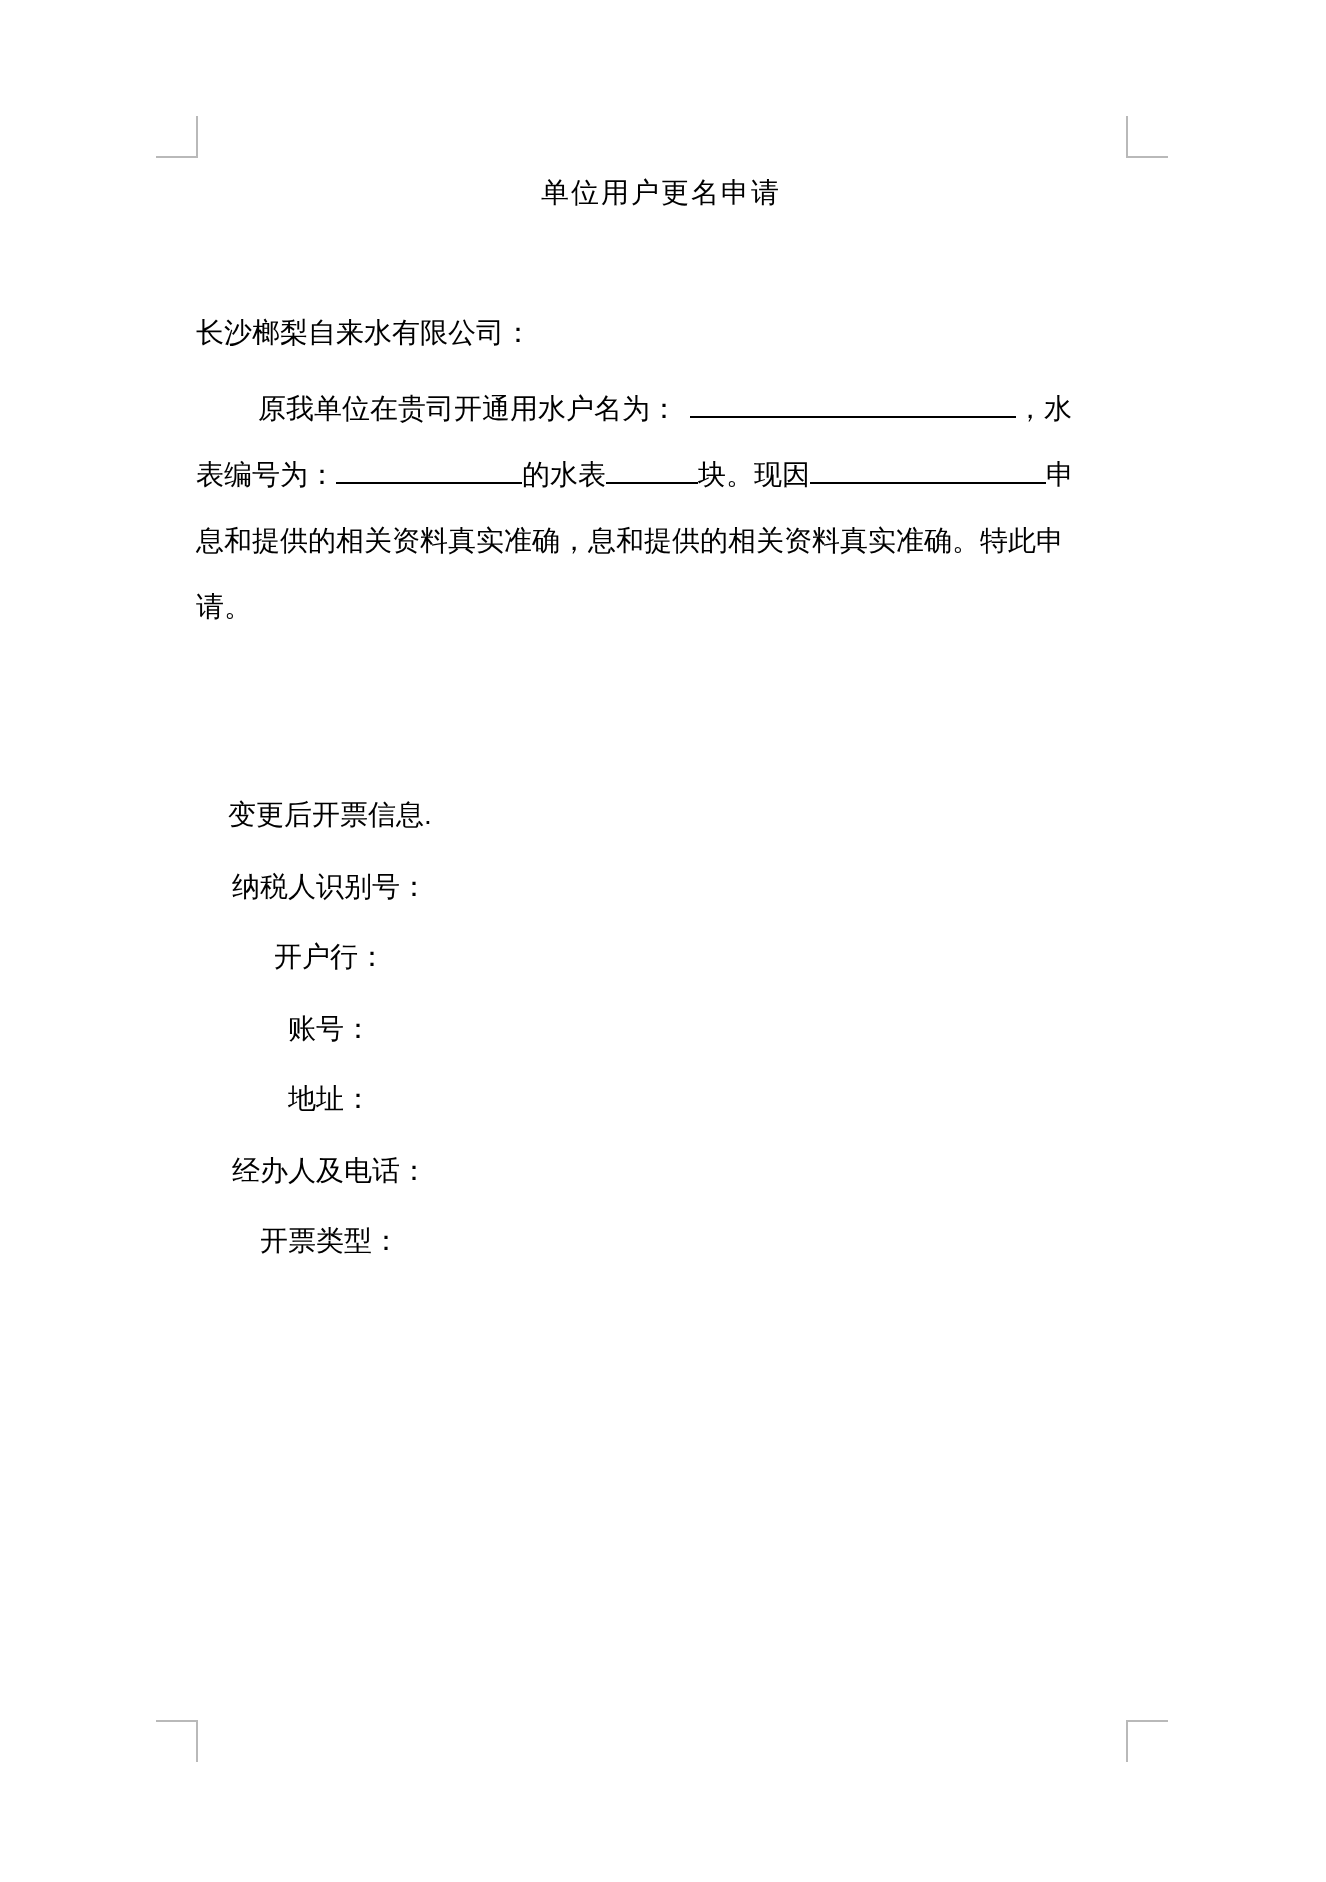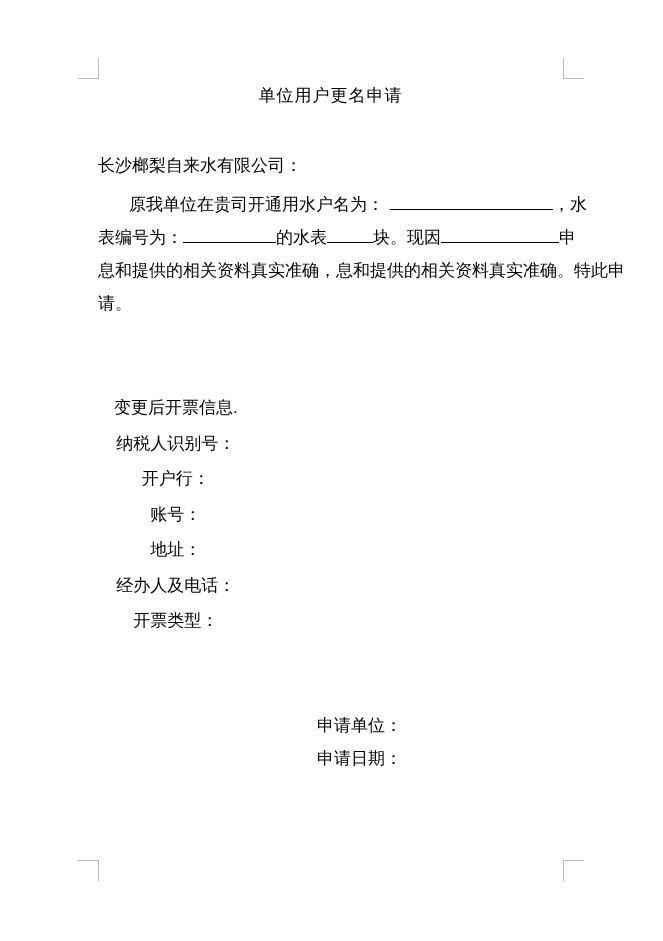--- a/index.html
+++ b/index.html
@@ -7,21 +7,21 @@
     position:relative;width:663px;height:941px;background:#ffffff;overflow:hidden;
     font-family:"Liberation Sans","DejaVu Sans",sans-serif;color:#000000;
   }
   
   .mark{position:absolute;width:20px;height:20px;}
   .mark.tl{left:78px;top:58px;border-right:1px solid #b9b9b9;border-bottom:1px solid #b9b9b9;}
   .mark.tr{left:563px;top:58px;border-left:1px solid #b9b9b9;border-bottom:1px solid #b9b9b9;}
   .mark.bl{left:78px;top:860px;border-right:1px solid #b9b9b9;border-top:1px solid #b9b9b9;}
   .mark.br{left:563px;top:860px;border-left:1px solid #b9b9b9;border-top:1px solid #b9b9b9;}
 
-  .content{position:absolute;left:98px;top:78px;width:465px;height:782px;font-size:17px;}
+  .content{position:absolute;left:98px;top:78px;width:465px;height:782px;font-size:14px;}
   .title{position:absolute;top:8px;left:0;width:100%;text-align:center;letter-spacing:1px;line-height:20px;}
   .salutation{position:absolute;top:78px;left:0;line-height:20px;white-space:nowrap;}
 
   .para{position:absolute;top:110px;left:0;width:465px;}
   .pline{height:33px;line-height:33px;white-space:nowrap;}
   .indent{display:inline-block;width:31px;}
   .blank{display:inline-block;height:3px;border-bottom:1px solid #000000;}
   .gap{margin-left:6px;}
 
   .invoice{position:absolute;top:312px;left:16px;text-align:center;}
@@ -64,19 +64,15 @@
     <div class="invoice">
       <div class="iline">变更后开票信息.</div>
       <div class="iline">纳税人识别号：</div>
       <div class="iline">开户行：</div>
       <div class="iline">账号：</div>
       <div class="iline">地址：</div>
       <div class="iline">经办人及电话：</div>
       <div class="iline">开票类型：</div>
     </div>
 
-    <div class="signature">
-      <div class="sline">申请单位：</div>
-      <div class="sline">申请日期：</div>
-    </div>
 
   </div>
 </div>
 
 </body></html>

